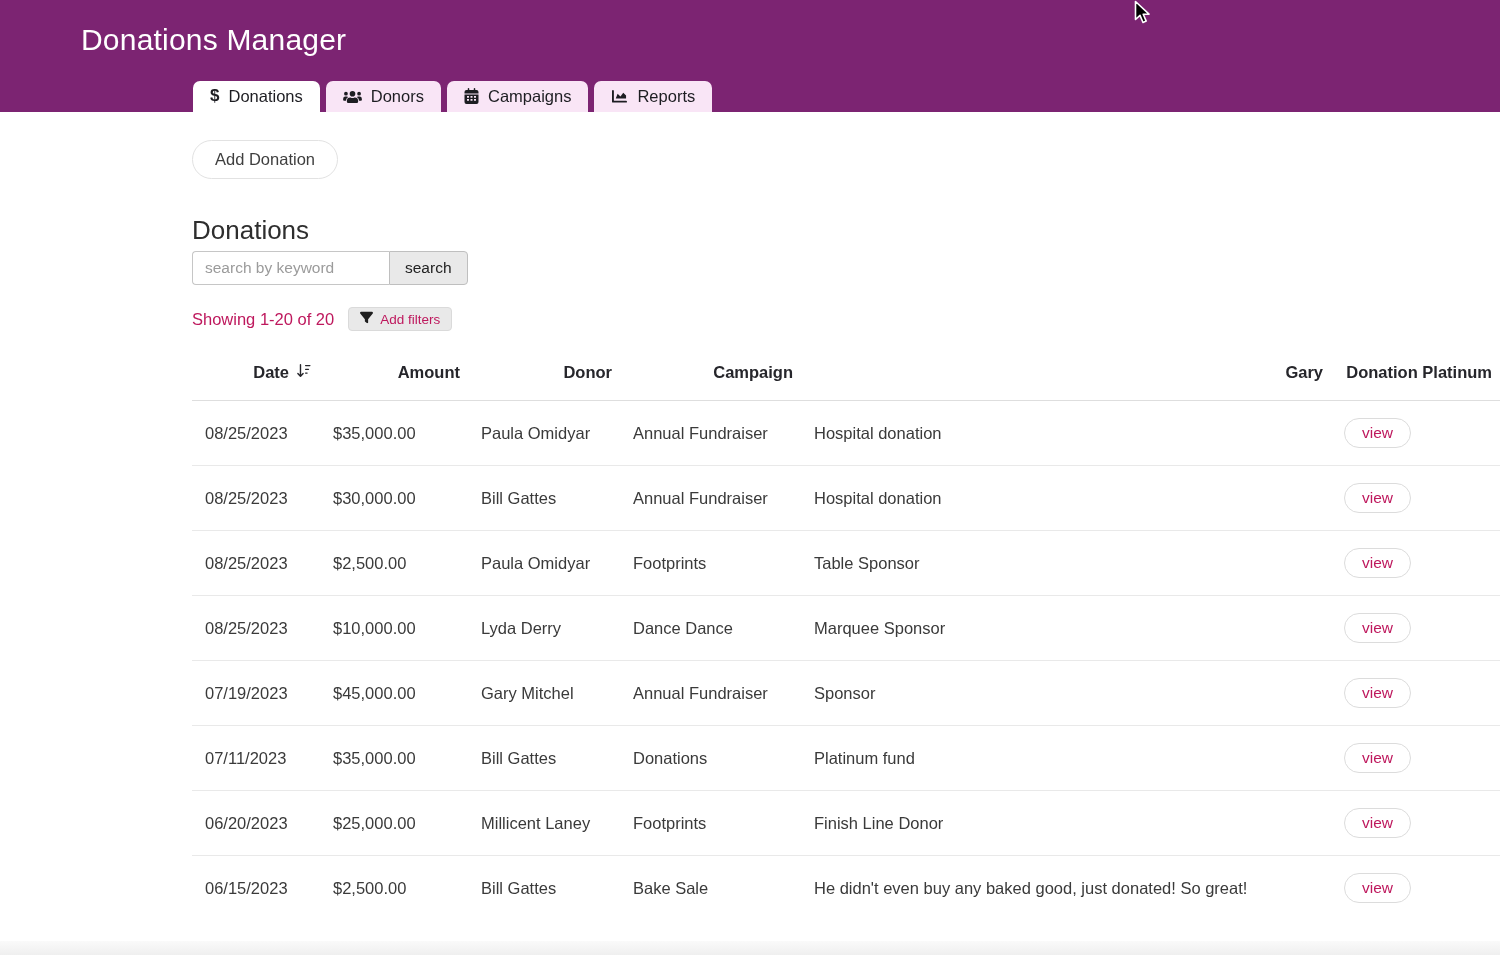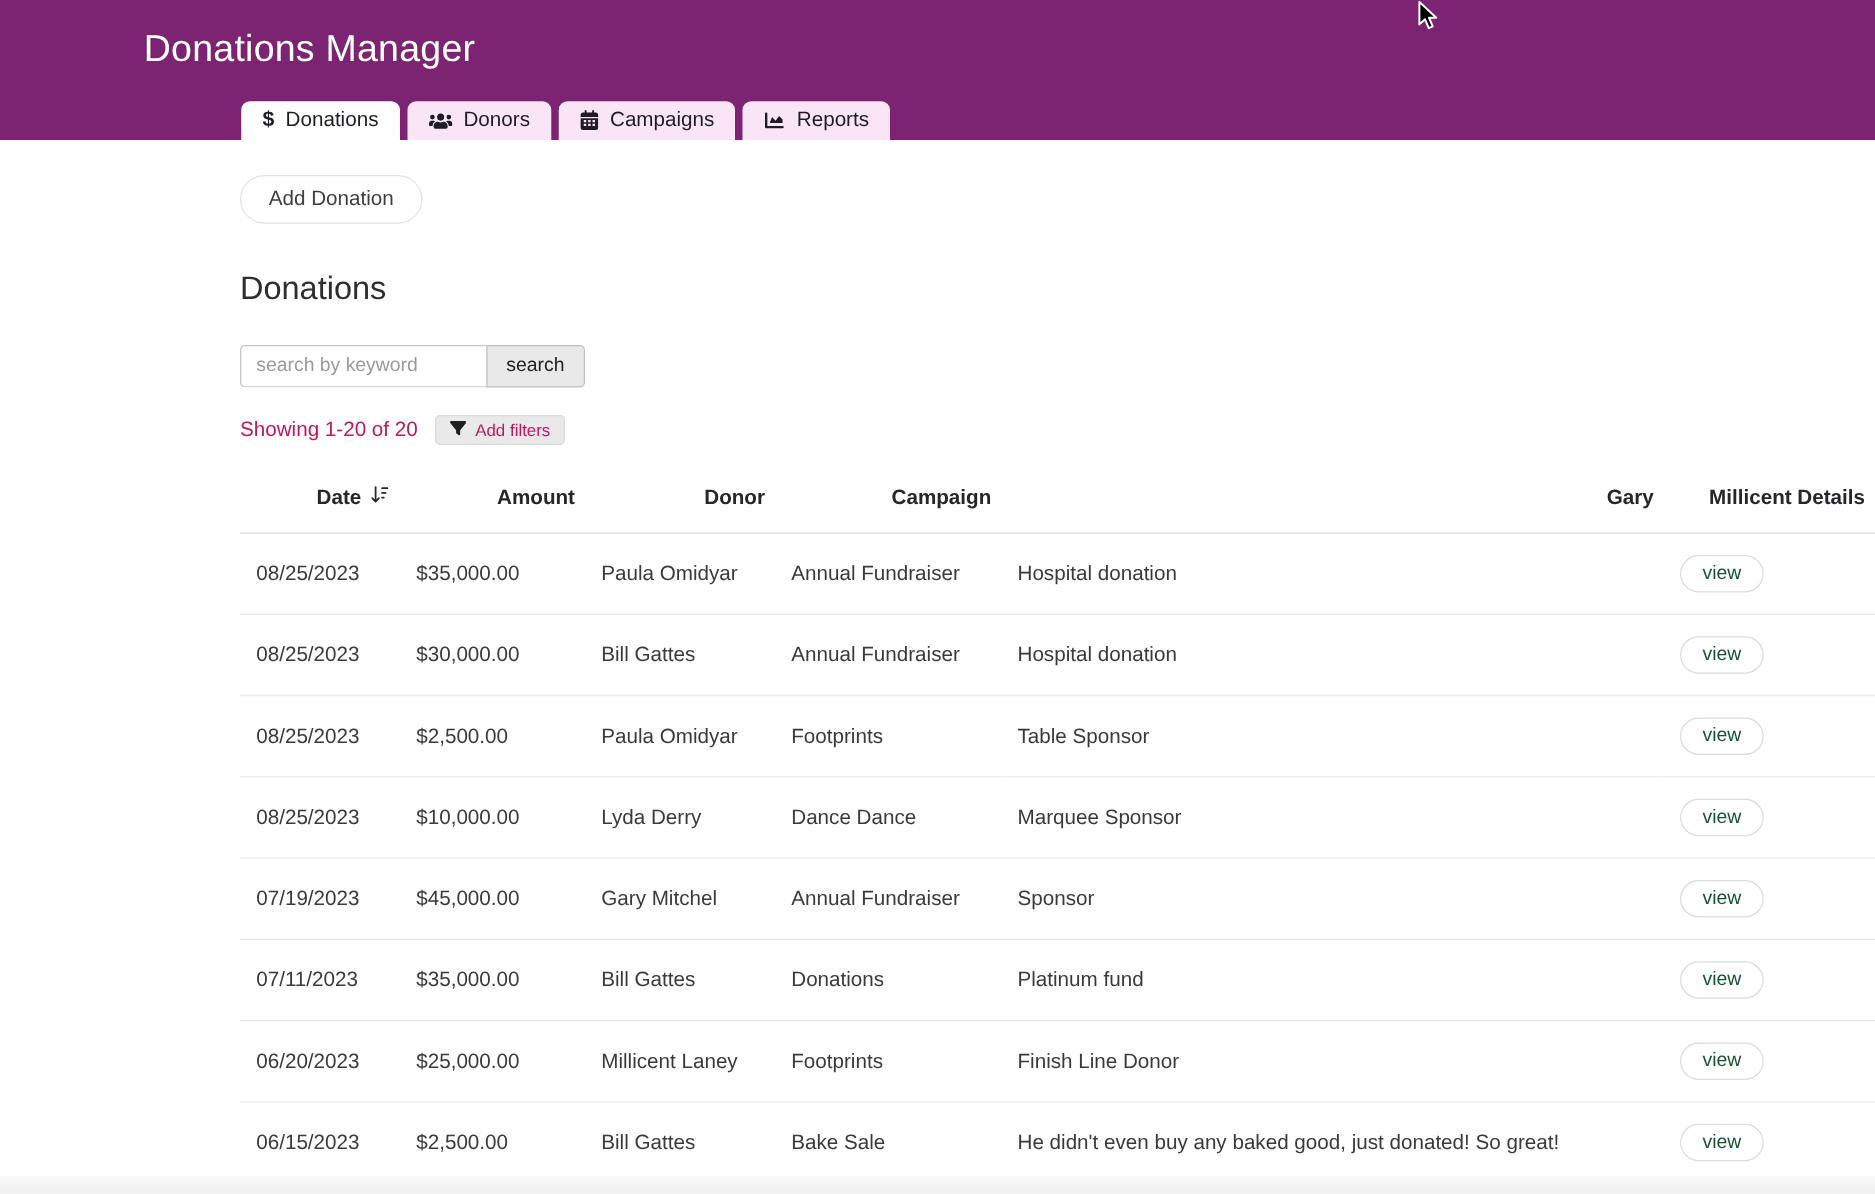--- a/index.html
+++ b/index.html
@@ -16,21 +16,21 @@
     position: relative;
     height: 112px;
     background: #7c2472;
     width: 100%;
   }
   .app-title {
     color: #ffffff;
     font-size: 30px;
     font-weight: 500;
     letter-spacing: .2px;
-    padding: 23px 0 0 115px;
+    padding: 23px 0 0 81px;
   }
   .tabs {
     position: absolute;
     left: 193px;
     bottom: 0;
     display: flex;
     gap: 6px;
   }
   .tab {
     display: flex;
@@ -66,21 +66,21 @@
   }
   .add-donation { margin-top: 28px; }
 
   .section-heading {
     font-size: 26px;
     font-weight: 500;
     color: #2e2e2e;
     margin-top: 36px;
   }
 
-  .search-group { margin-top: 30px; display: flex; align-items: stretch; }
+  .search-group { margin-top: 5px; display: flex; align-items: stretch; }
   .search-input {
     width: 197px;
     height: 34px;
     border: 1px solid #c6c6c6;
     border-right: none;
     border-radius: 4px 0 0 4px;
     padding: 0 12px;
     font-size: 15.5px;
     color: #333;
     font-family: "Liberation Sans", sans-serif;
@@ -148,21 +148,21 @@
   .col-amount { width: 148px; }
   .col-donor { width: 152px; }
   .col-campaign { width: 181px; }
   .col-notes { width: 530px; }
   .col-details { width: 169px; }
   .view-button {
     background: #ffffff;
     border: 1px solid #dcdcdc;
     border-radius: 16px;
     font-size: 15.5px;
-    color: #14532d;
+    color: #be185d;
     padding: 5px 17px;
     cursor: pointer;
     font-family: "Liberation Sans", sans-serif;
   }
 
   
   .bottom-strip {
     position: absolute;
     left: 0; bottom: 0;
     width: 100%; height: 14px;
@@ -256,21 +256,21 @@
               <svg width="16" height="15" viewBox="0 0 512 512" fill="#26262b">
                   <path d="M151.6 469.6a24 24 0 0 1-35.2 0l-88-96a24 24 0 0 1 35.3-32.4L112 392.8V56a24 24 0 0 1 48 0v336.8l48.2-51.6a24 24 0 0 1 35.3 32.4l-88 96zM312 64h144a24 24 0 0 1 0 48H312a24 24 0 0 1 0-48zm0 128h96a24 24 0 0 1 0 48h-96a24 24 0 0 1 0-48zm0 128h48a24 24 0 0 1 0 48h-48a24 24 0 0 1 0-48z"></path>
                 </svg>
             </span>
           </span>
         </th>
         <th>Amount</th>
         <th>Donor</th>
         <th>Campaign</th>
         <th>Gary</th>
-        <th>Millicent Details</th>
+        <th>Donation Platinum</th>
       </tr>
     </thead>
     <tbody>
   <tr class="data-row">
     <td>08/25/2023</td>
     <td>$35,000.00</td>
     <td>Paula Omidyar</td>
     <td>Annual Fundraiser</td>
     <td>Hospital donation</td>
     <td>

